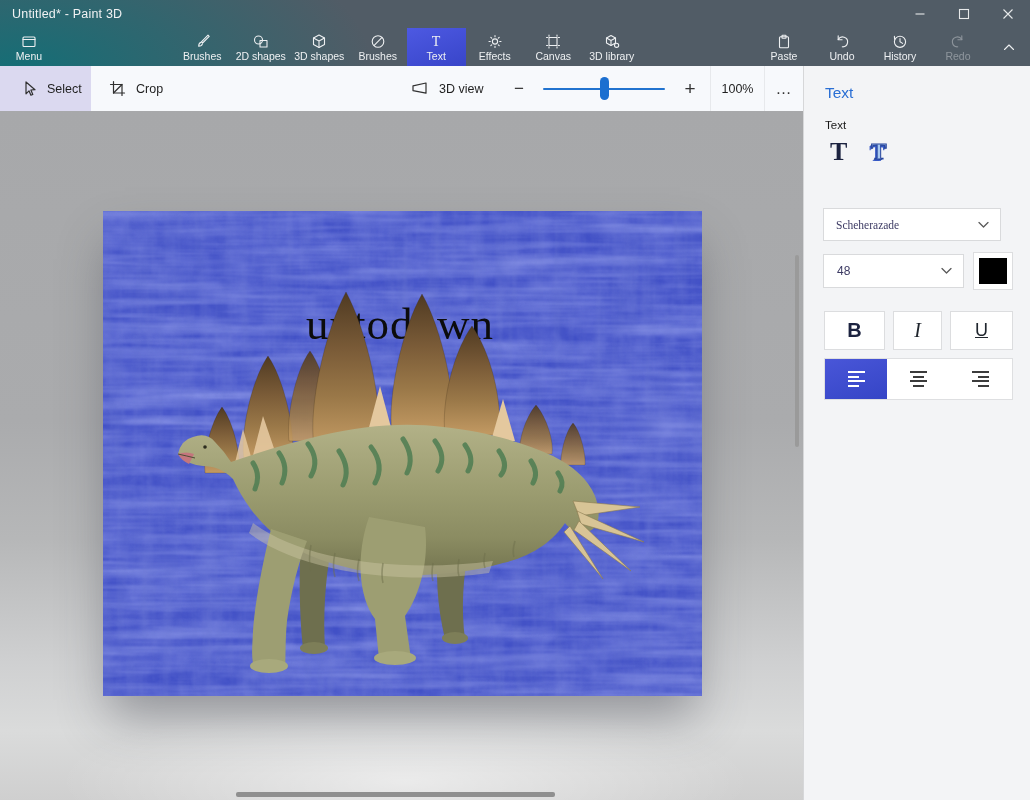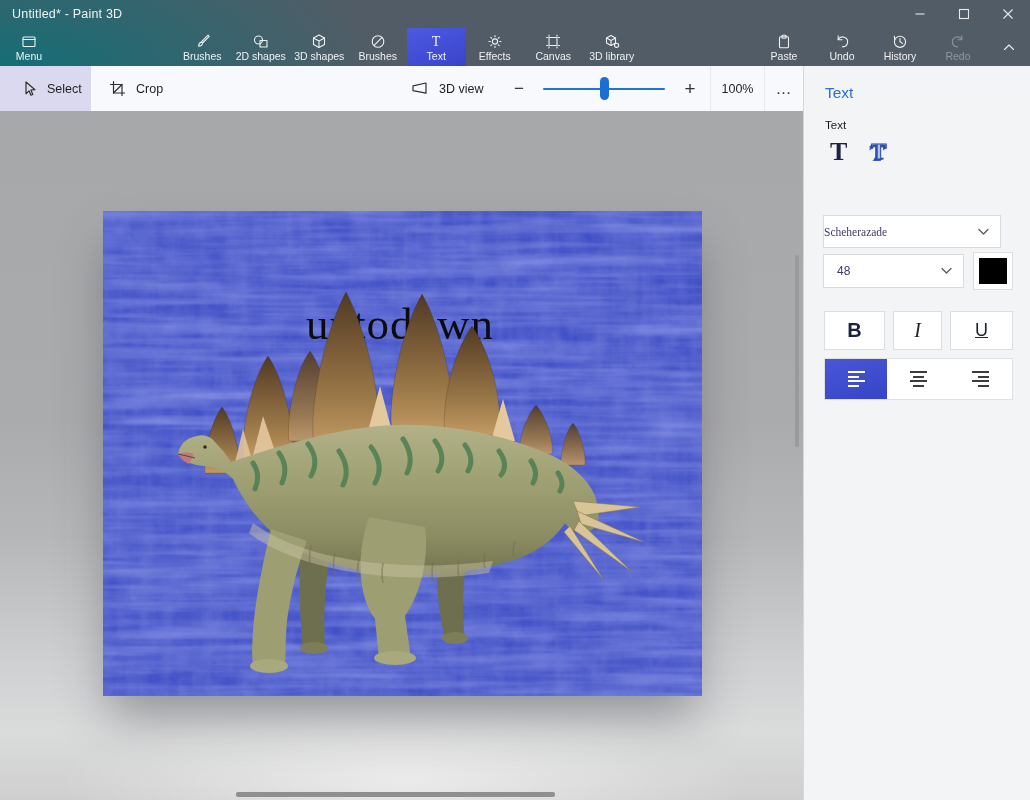--- a/index.html
+++ b/index.html
@@ -84,21 +84,21 @@
   .ttype-row{position:absolute;left:26px;top:72px;display:flex;gap:24px;align-items:flex-end;}
   .t2d{font-family:"Liberation Serif",serif;font-weight:bold;font-size:26px;color:#1c2340;line-height:28px;}
   .t3d{font-family:"Liberation Serif",serif;font-weight:bold;font-size:23px;line-height:28px;color:#a8c9ef;
        -webkit-text-stroke:1px #27449c;text-shadow:-2px 2px 0 #3558c5,-1px 1px 0 #27449c;}
   .dd{
     position:absolute;background:#fff;border:1px solid #d9dadc;box-sizing:border-box;
     display:flex;align-items:center;color:#3c3a63;
   }
   .dd .chev{position:absolute;right:11px;top:50%;transform:translateY(-50%);}
   .dd .chev path{stroke:#5a5a5a;stroke-width:1.3;fill:none;stroke-linecap:round;stroke-linejoin:round;}
-  .dd-font{left:19px;top:142px;width:178px;height:33px;font-family:"Liberation Serif",serif;font-size:11.5px;margin-top:7px;}
+  .dd-font{left:19px;top:142px;width:178px;height:33px;font-family:"Liberation Serif",serif;font-size:11.5px;padding-left:12px;}
   .dd-size{left:19px;top:188px;width:141px;height:34px;font-size:12px;padding-left:13px;}
   .color-well{position:absolute;left:169px;top:186px;width:40px;height:38px;background:#fff;border:1px solid #dcdddf;box-sizing:border-box;display:flex;align-items:center;justify-content:center;}
   .color-chip{width:28px;height:26px;background:#000;}
   .style-btn{
     position:absolute;top:245px;height:39px;background:#fff;border:1px solid #dcdddf;box-sizing:border-box;
     display:flex;align-items:center;justify-content:center;
   }
   .btn-b{left:20px;width:61px;font-weight:bold;font-size:20px;color:#1c2340;}
   .btn-i{left:89px;width:49px;font-family:"Liberation Serif",serif;font-style:italic;font-size:20px;color:#20262e;}
   .btn-u{left:146px;width:63px;font-size:18px;color:#20262e;text-decoration:underline;}

